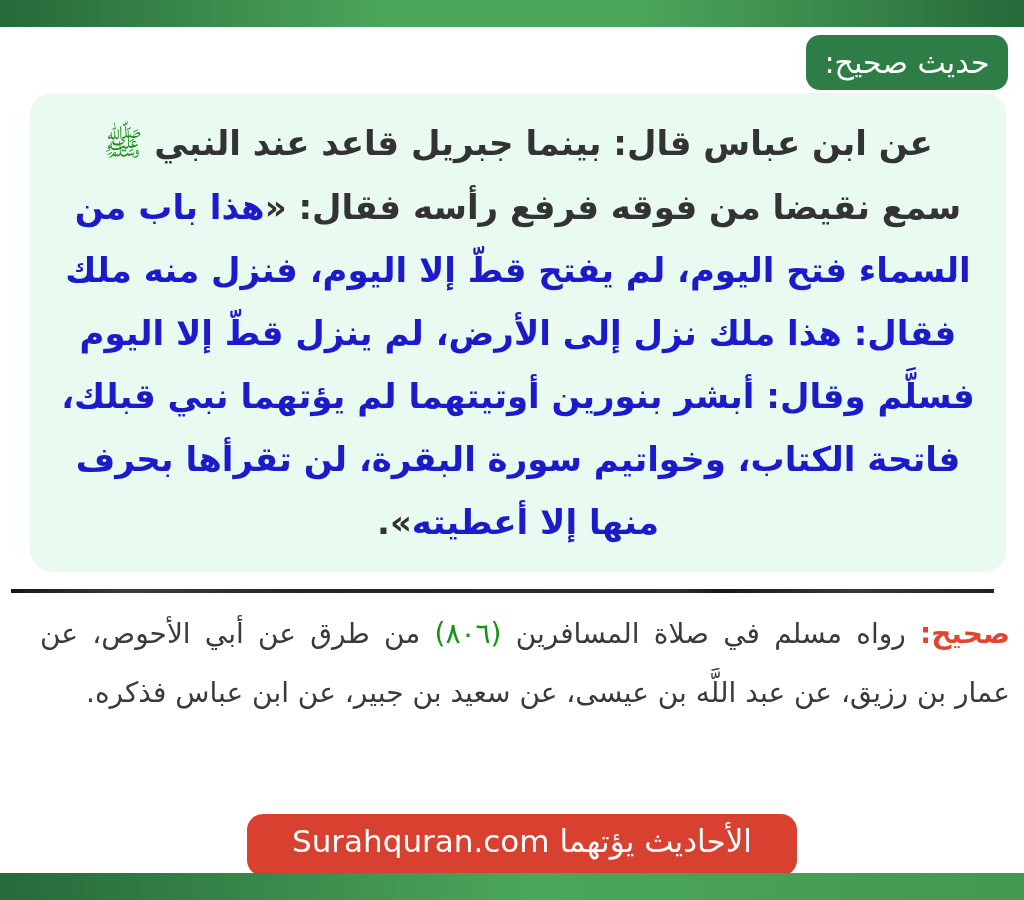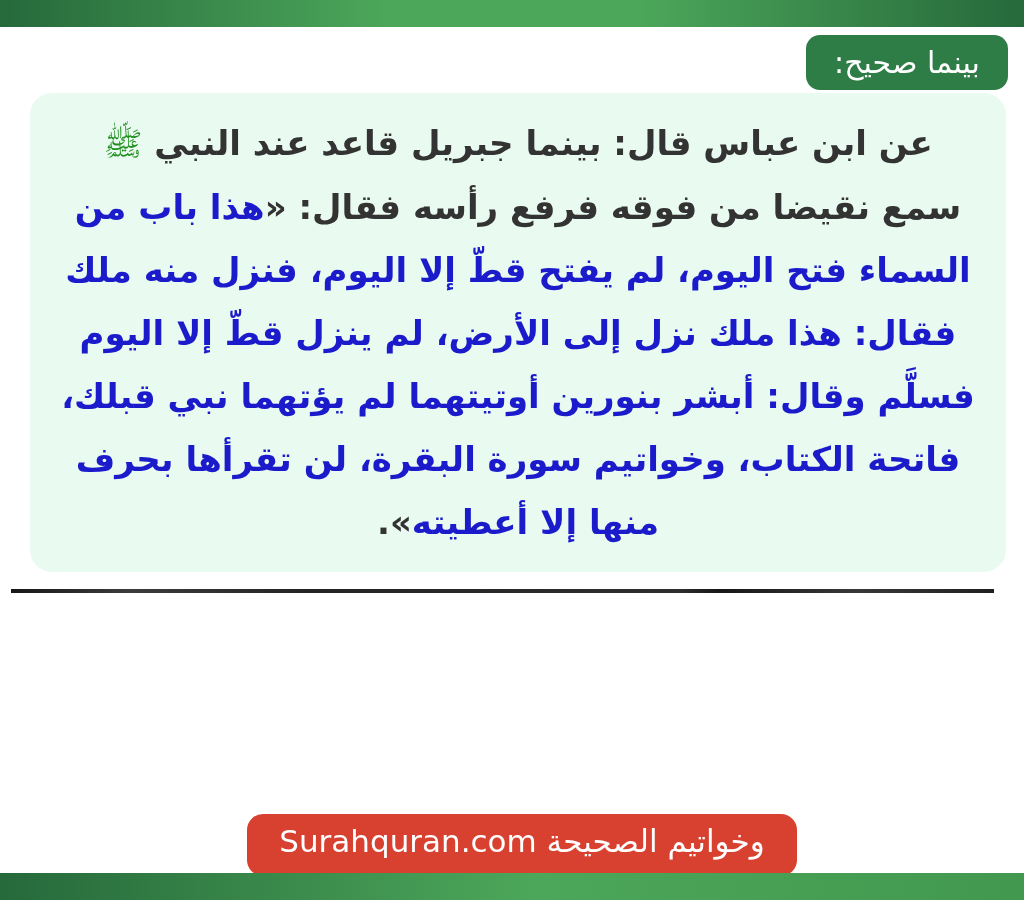--- a/index.html
+++ b/index.html
@@ -78,29 +78,30 @@
   }
 </style>
 </head>
 <body>
 
 <div class="page" style="--top-bar-green-dark: #26693B; --top-bar-green-light: #4CA75A; --badge-green: #2E7D46; --box-mint: #E9FAF0; --hadith-dark: #333333; --hadith-blue: #1B1BCB; --symbol-green: #1F8F1F; --grade-red: #E2452F; --number-green: #159415; --body-text: #3A3A3A; --button-red: #D8402F;">
 
   <div class="topbar"></div>
 
   <div class="badge">
-    <span>بينما صحيح:</span>
+    <span>حديث صحيح:</span>
   </div>
 
   <div class="hadith-box">
     <p class="hadith-text"><span>عن ابن عباس قال: بينما جبريل قاعد عند النبي </span><span class="saw-symbol">ﷺ</span><span> سمع نقيضا من فوقه فرفع رأسه فقال: «</span><span class="quote-blue">هذا باب من السماء فتح اليوم، لم يفتح قطّ إلا اليوم، فنزل منه ملك فقال: هذا ملك نزل إلى الأرض، لم ينزل قطّ إلا اليوم فسلَّم وقال: أبشر بنورين أوتيتهما لم يؤتهما نبي قبلك، فاتحة الكتاب، وخواتيم سورة البقرة، لن تقرأها بحرف منها إلا أعطيته</span><span>».</span></p>
   </div>
 
   <div class="divider"></div>
 
+  <p class="takhrij"><span class="grade-label">صحيح:</span><span> رواه مسلم في صلاة المسافرين </span><span class="hadith-number">(٨٠٦)</span><span> من طرق عن أبي الأحوص، عن عمار بن رزيق، عن عبد اللَّه بن عيسى، عن سعيد بن جبير، عن ابن عباس فذكره.</span></p>
 
   <button class="footer-btn">
-    <span>وخواتيم الصحيحة Surahquran.com</span>
+    <span>الأحاديث يؤتهما Surahquran.com</span>
   </button>
 
   <div class="bottombar"></div>
 
 </div>
 
 </body></html>

